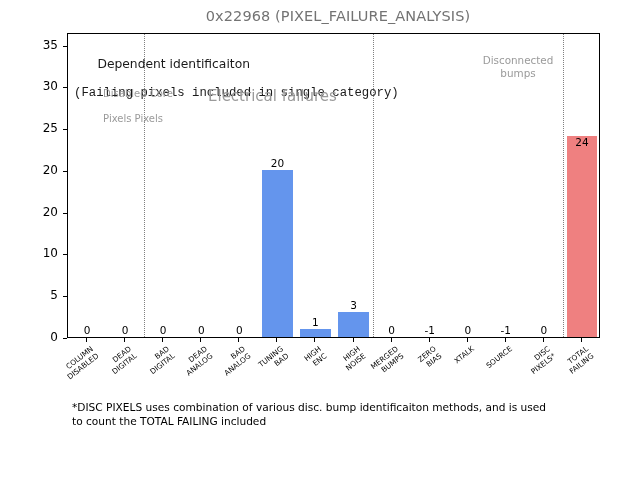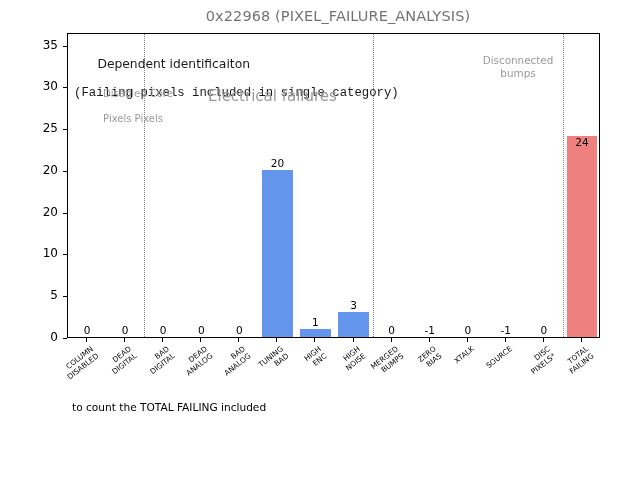--- a/index.html
+++ b/index.html
@@ -278,16 +278,17 @@
 
     <div class="annot" id="annot-electrical">Electrical failures</div>
 
     <div class="annot" id="annot-disconnected">
       <span>Disconnected</span><br>
       <span>bumps</span>
     </div>
   </div>
 
   <div id="footnote">
+    <span class="fn-line">*DISC PIXELS uses combination of various disc. bump identificaiton methods, and is used</span>
     <span class="fn-line">to count the TOTAL FAILING included</span>
   </div>
 
 </div>
 
 </body></html>

